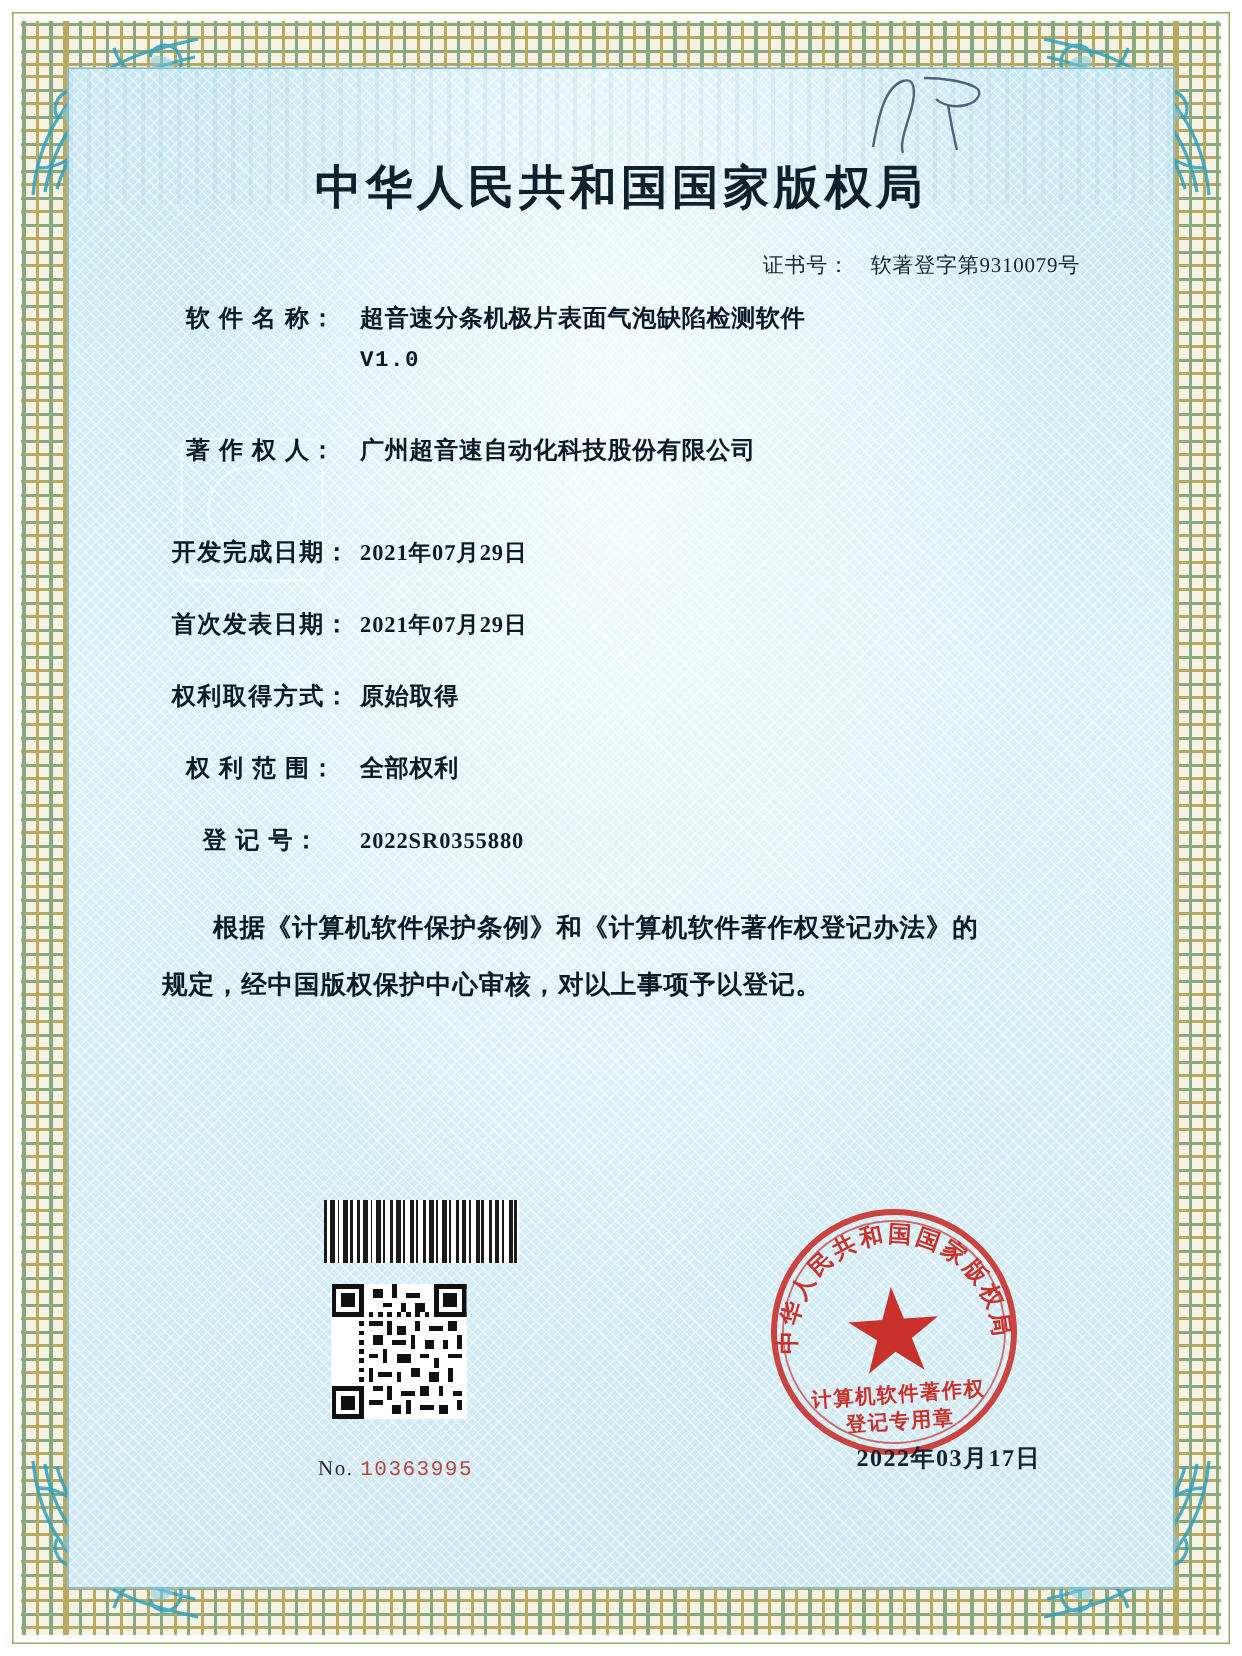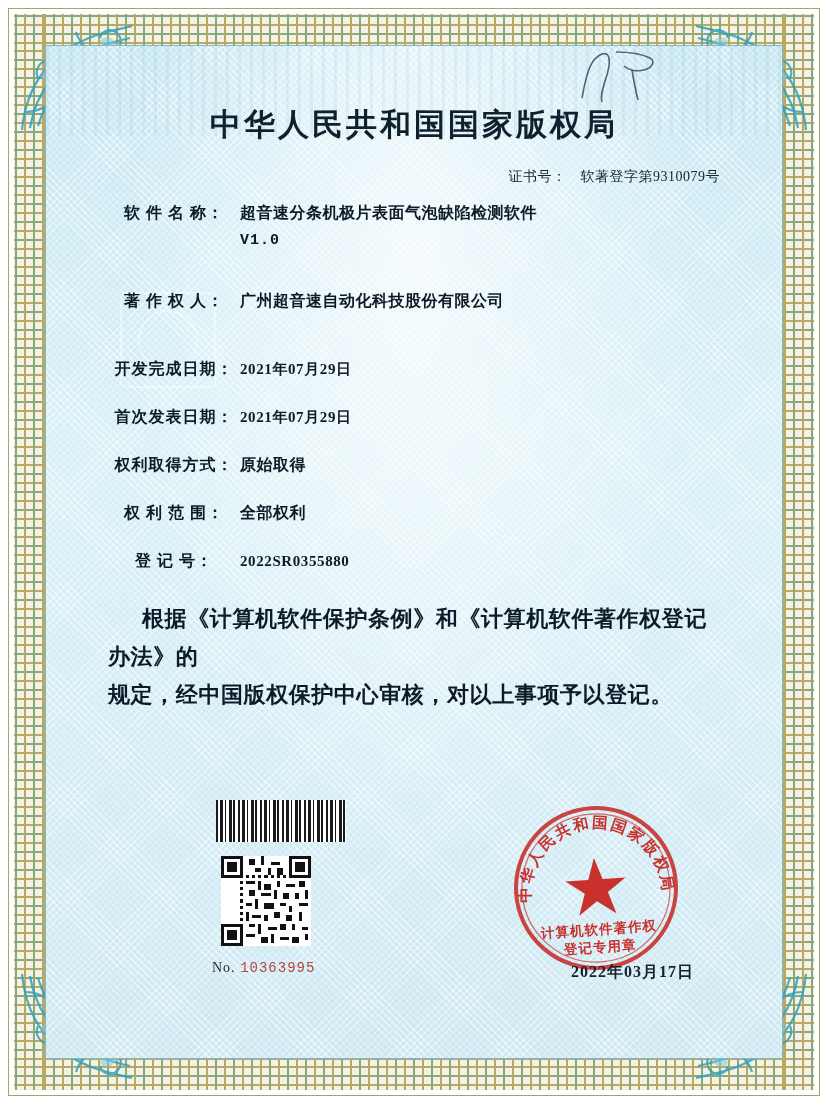--- a/index.html
+++ b/index.html
@@ -179,21 +179,21 @@
 
   .field-value.mono {
     font-family: Liberation Serif, serif;
     font-size: 15px;
     letter-spacing: 0.6px;
   }
 
   .statement {
     margin-top: 26px;
     padding: 0 24px 0 22px;
-    font-size: 22px;
+    font-size: 17px;
     line-height: 38px;
     letter-spacing: 0.6px;
     font-weight: 700;
   }
   .statement .indent { display:block; text-indent: 34px; }
 
   
   .bottom {
     position: absolute;
     left: 40px; right: 40px; bottom: 28px;
@@ -221,21 +221,21 @@
     top: 56px;
     width: 90px;
     height: 90px;
     background: #fff;
   }
   .qr svg { display:block; }
 
   .serial {
     position: absolute;
     left: 126px;
-    top: 160px;
+    top: 172px;
     font-size: 14px;
     letter-spacing: 1px;
     color: #2a2a2a;
   }
   .serial .no { color: #2a2a2a; }
   .serial .digits {
     font-family: "Liberation Mono", "DejaVu Sans Mono", monospace;
     color: #b4443c;
     letter-spacing: 1px;
   }

